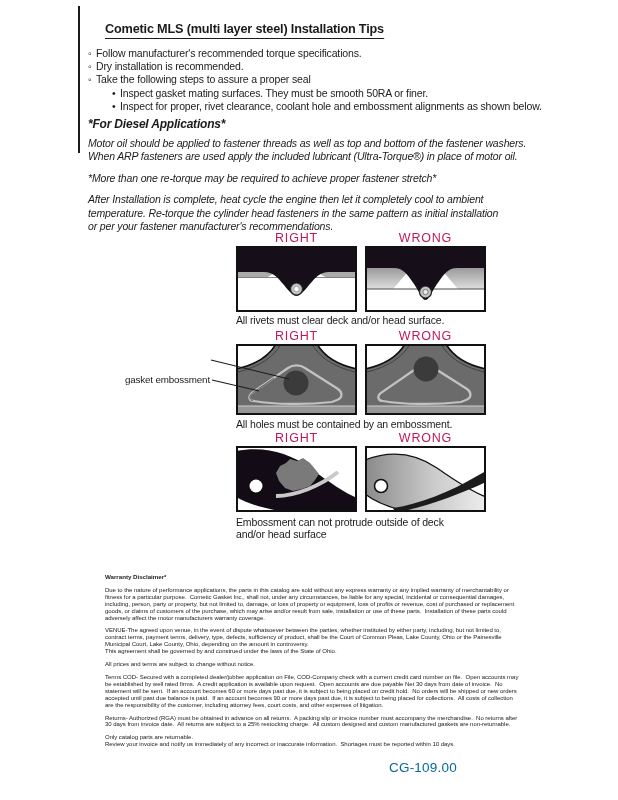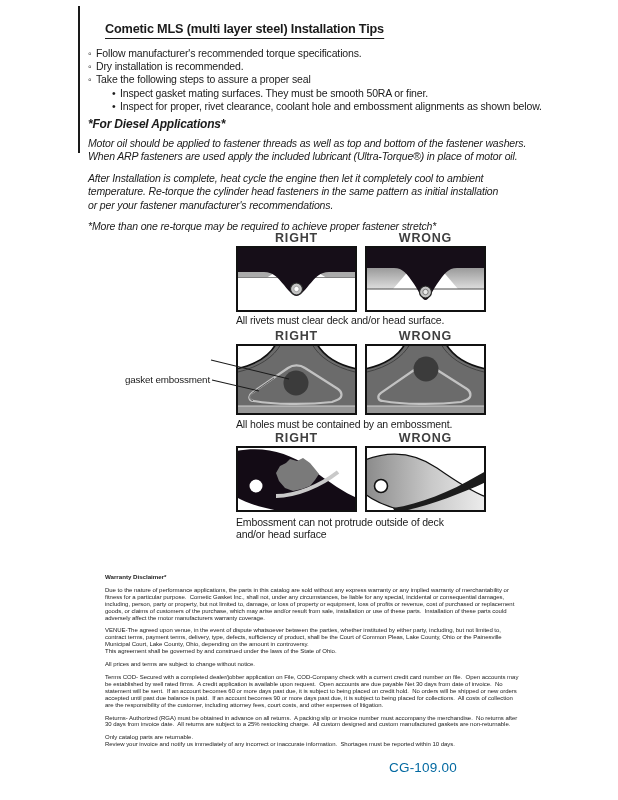--- a/index.html
+++ b/index.html
@@ -13,21 +13,21 @@
     letter-spacing:-0.2px;border-bottom:1.6px solid #1b1b1b;padding-bottom:2px;
     transform:scaleX(.94);transform-origin:left top;white-space:nowrap;
   }
   .tips{position:absolute;left:88px;top:47px;font-size:10.5px;letter-spacing:-0.15px;}
   .tip-row{display:flex;line-height:13.2px;white-space:nowrap;}
   .tip-row .mk{width:8px;flex:0 0 8px;}
   .tip-row.sub{padding-left:24px;}
   .diesel{position:absolute;left:88px;top:117px;width:460px;font-size:10.5px;letter-spacing:-0.15px;font-style:italic;}
   .diesel h2{font-size:12px;font-weight:700;margin:0 0 6px 0;letter-spacing:-0.2px;}
   .diesel p{margin:0 0 8px 0;line-height:13.4px;white-space:pre-line;}
-  .figlabels{position:absolute;left:236px;width:250px;display:flex;font-size:12.5px;font-weight:700;letter-spacing:.8px;color:#404040;}
+  .figlabels{position:absolute;left:236px;width:250px;display:flex;font-size:12.5px;font-weight:400;letter-spacing:.8px;color:#be185d;}
   .figlabels span{width:121px;text-align:center;}
   .figlabels span + span{margin-left:8px;}
   .figrow{position:absolute;left:236px;width:250px;display:flex;}
   .figrow svg + svg{margin-left:8px;}
   .figcap{position:absolute;font-size:10.5px;letter-spacing:-0.15px;line-height:12px;white-space:pre-line;}
   .ann{position:absolute;width:100px;text-align:right;font-size:9.8px;line-height:11px;letter-spacing:-0.15px;white-space:pre-line;}
   .pointer-svg{position:absolute;left:205px;top:352px;}
   .legal{position:absolute;left:105px;top:574px;width:432px;font-size:6px;line-height:6.9px;letter-spacing:-0.03px;color:#222;}
   .legal h3{font-size:6.2px;margin:0 0 6px 0;font-weight:700;}
   .legal p{margin:0 0 6px 0;white-space:pre;}
@@ -63,24 +63,24 @@
     <div class="tip-row sub">
       <span class="mk">•</span>
       <span>Inspect for proper, rivet clearance, coolant hole and embossment alignments as shown below.</span>
     </div>
   </div>
 
   <div class="diesel">
     <h2>*For Diesel Applications*</h2>
     <p>Motor oil should be applied to fastener threads as well as top and bottom of the fastener washers.
 When ARP fasteners are used apply the included lubricant (Ultra-Torque®) in place of motor oil.</p>
+    <p>*More than one re-torque may be required to achieve proper fastener stretch*</p>
     <p>After Installation is complete, heat cycle the engine then let it completely cool to ambient
 temperature. Re-torque the cylinder head fasteners in the same pattern as initial installation
 or per your fastener manufacturer's recommendations.</p>
-    <p>*More than one re-torque may be required to achieve proper fastener stretch*</p>
   </div>
 
   <div class="figlabels" style="top:231px;">
     <span>RIGHT</span>
     <span>WRONG</span>
   </div>
   <div class="figrow" style="top:246px;">
     <svg width="121" height="66" viewBox="0 0 121 66">
       <rect x="0" y="0" width="121" height="66" fill="#ffffff"></rect>
       <polygon points="0,26 40,26 31,31.5 0,31.5" fill="#ababab"></polygon>

